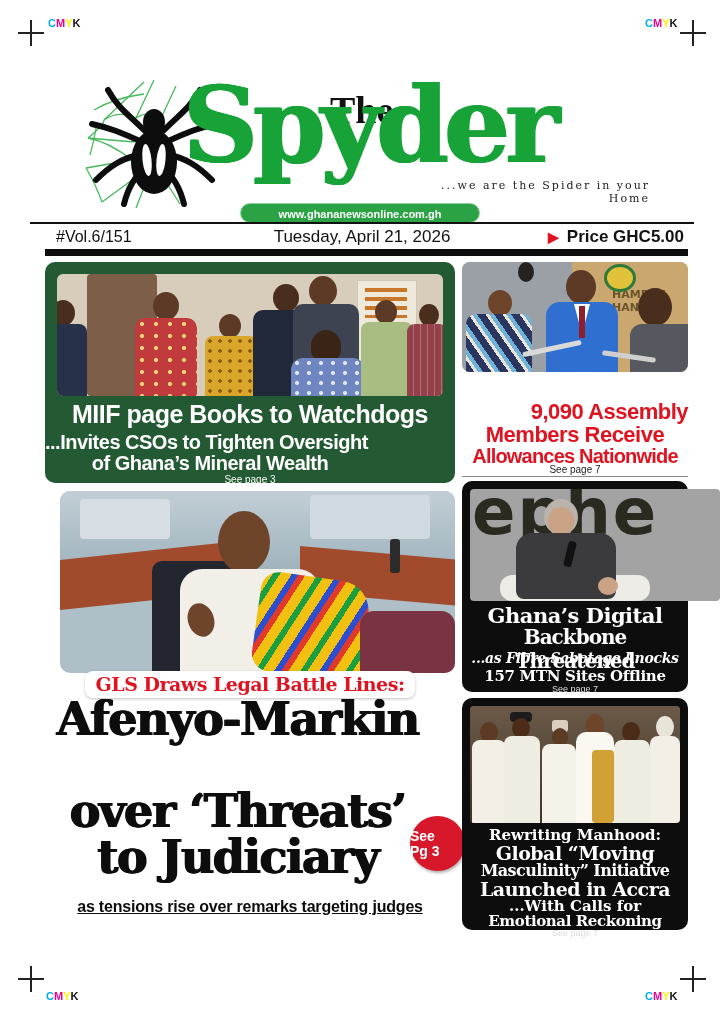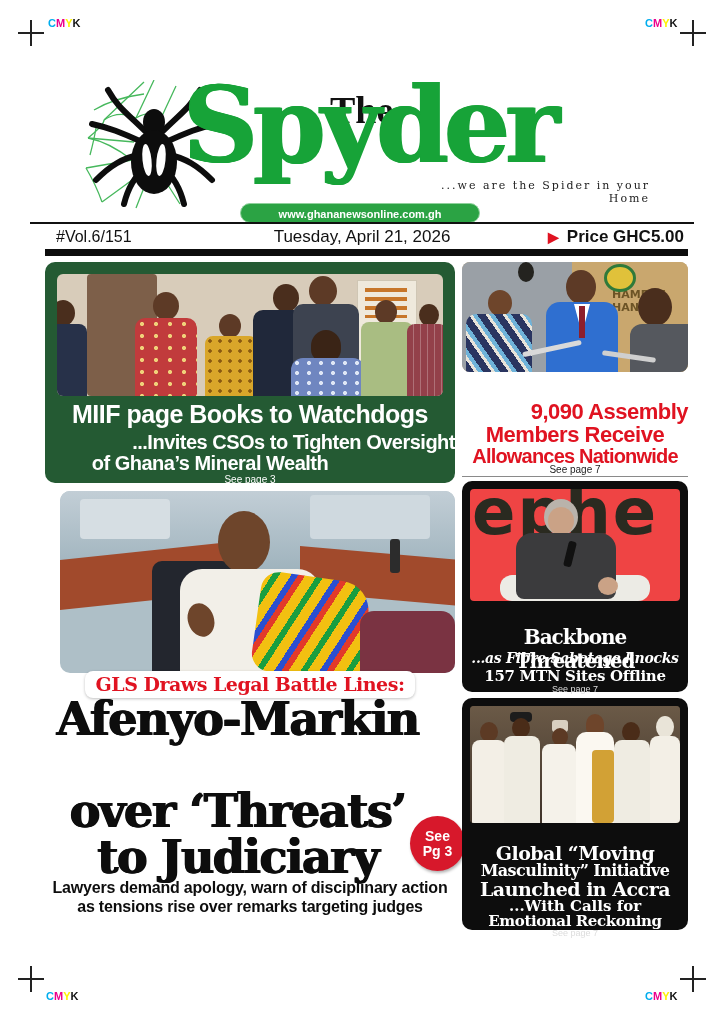--- a/index.html
+++ b/index.html
@@ -33,60 +33,60 @@
   .info-price{position:absolute;right:40px;top:227px;font-size:17px;font-weight:bold;color:#111;}
   .price-arrow{display:inline-block;margin-right:8px;color:#e01321;font-size:14px;}
   .rule-thick{position:absolute;left:45px;top:249px;width:643px;height:7px;background:#0d0d0d;}
   
   .green-card{position:absolute;left:45px;top:262px;width:410px;height:221px;background:#245a33;
               border-radius:10px;}
   .green-card .photo{position:absolute;left:12px;top:12px;width:386px;height:122px;border-radius:6px;
               overflow:hidden;background:#d8ccba;}
   .gc-headline{position:absolute;left:0;top:138px;width:410px;text-align:center;color:#fff;
               font-weight:bold;font-size:25px;letter-spacing:-0.5px;}
-  .gc-sub1{position:absolute;left:0;top:169px;width:410px;text-align:right;color:#fff;
+  .gc-sub1{position:absolute;left:0;top:169px;width:410px;text-align:left;color:#fff;
               font-weight:bold;font-size:20px;letter-spacing:-0.5px;}
   .gc-sub2{position:absolute;left:0;top:190px;width:330px;text-align:center;color:#fff;
               font-weight:bold;font-size:20px;letter-spacing:-0.5px;}
   .gc-page{position:absolute;left:0;top:212px;width:410px;text-align:center;color:#fff;font-size:10px;}
   
   .main-photo{position:absolute;left:60px;top:491px;width:395px;height:182px;border-radius:10px;
               overflow:hidden;background:#aebfc7;}
   .main-kicker{position:absolute;left:85px;top:671px;width:330px;height:27px;background:#fff;
               border-radius:8px;text-align:center;line-height:27px;color:#e01321;
               font-family:"DejaVu Serif",serif;font-weight:bold;font-size:19px;letter-spacing:-0.5px;
               box-shadow:0 1px 3px rgba(0,0,0,.25);}
   .main-hl{position:absolute;left:20px;width:435px;text-align:center;color:#0d0d0d;
               font-family:"DejaVu Serif",serif;font-weight:900;font-size:46px;line-height:46px;
               letter-spacing:-1.5px;text-shadow:1px 0 0 #0d0d0d,-0.5px 0 0 #0d0d0d;}
   .hl1{top:696px;} .hl2{top:742px;} .hl3{top:788px;} .hl4{top:834px;}
   .pg-badge{position:absolute;left:410px;top:816px;width:55px;height:55px;border-radius:50%;
               background:#d7182b;color:#fff;font-weight:bold;font-size:14px;line-height:15px;
-              text-align:center;display:flex;flex-direction:column;justify-content:center;
+              text-align:left;display:flex;flex-direction:column;justify-content:center;
               box-shadow:1px 2px 3px rgba(0,0,0,.3);}
   .main-sub{position:absolute;left:25px;width:450px;text-align:center;color:#0d0d0d;
               font-weight:bold;font-size:16px;letter-spacing:-0.2px;}
-  .msub1{top:879px;} .msub2{top:898px;}
+  .msub1{top:879px;} .msub2{top:898px;text-decoration:underline;}
   
   .r-photo1{position:absolute;left:462px;top:262px;width:226px;height:110px;border-radius:8px;
               overflow:hidden;background:#b9a27a;}
   .r-kicker{position:absolute;left:462px;top:377px;width:226px;text-align:center;color:#e01321;
               font-weight:bold;font-size:20px;letter-spacing:-0.5px;}
   .r-l1{position:absolute;left:462px;top:399px;width:226px;text-align:right;color:#e01321;
               font-weight:bold;font-size:22px;letter-spacing:-0.5px;}
   .r-l2{position:absolute;left:462px;top:422px;width:226px;text-align:center;color:#e01321;
               font-weight:bold;font-size:22px;letter-spacing:-0.5px;}
   .r-l3{position:absolute;left:462px;top:445px;width:226px;text-align:center;color:#e01321;
               font-weight:bold;font-size:20px;letter-spacing:-0.8px;}
   .r-page1{position:absolute;left:462px;top:464px;width:226px;text-align:center;color:#222;font-size:10px;}
   .r-divider{position:absolute;left:462px;top:476px;width:226px;height:1px;background:#8a8a8a;}
   .black-card{position:absolute;left:462px;width:226px;background:#0d0d0d;border-radius:10px;color:#fff;}
   .bc1{top:481px;height:211px;} .bc2{top:698px;height:232px;}
   .bc-photo{position:absolute;left:8px;top:8px;width:210px;border-radius:4px;overflow:hidden;}
-  .bc1 .bc-photo{height:112px;background:#ef4444;}
+  .bc1 .bc-photo{height:112px;background:#a3a3a3;padding-left:40px;}
   .bc2 .bc-photo{height:117px;background:#55442f;}
   .bc-serif{position:absolute;left:0;width:226px;text-align:center;color:#fff;
               font-family:"DejaVu Serif",serif;font-weight:bold;}
   .d-l1{top:122px;font-size:21px;letter-spacing:-0.5px;}
   .d-l2{top:144px;font-size:20px;letter-spacing:-1px;}
   .d-s1{top:169px;font-size:14px;letter-spacing:-0.3px;font-style:italic;}
   .d-s2{top:186px;font-size:15px;letter-spacing:-0.3px;}
   .d-pg{top:203px;font-size:9px;font-family:"Liberation Sans",sans-serif;font-weight:normal;color:#ddd;}
   .m-k {top:128px;font-size:15px;}
   .m-l1{top:144px;font-size:19px;letter-spacing:-0.5px;}
@@ -199,21 +199,20 @@
     <div class="shape head" style="left:330px;top:48px;width:10px;height:34px;background:#2c2c2c;border-radius:3px;"></div>
   </div>
   <div class="main-kicker">GLS Draws Legal Battle Lines:</div>
   <div class="main-hl hl1">Afenyo-Markin</div>
   <div class="main-hl hl3">over ‘Threats’</div>
   <div class="main-hl hl4">to Judiciary</div>
   <div class="pg-badge">
     <span>See</span>
     <span>Pg 3</span>
   </div>
-  <div class="main-sub msub1">Lawyers demand apology, warn of disciplinary action</div>
   <div class="main-sub msub2">as tensions rise over remarks targeting judges</div>
 
   <div class="r-photo1">
     <div class="shape" style="left:0;top:0;width:110px;height:110px;background:#9aa0a6;"></div>
     <div class="shape" style="left:110px;top:0;width:116px;height:110px;background:#c9a76e;"></div>
     <div class="photo-text" style="left:150px;top:26px;font-size:11px;color:#6d5426;line-height:13px;">HAMENT<br>HANA</div>
     <div class="shape head" style="left:142px;top:2px;width:26px;height:22px;background:#e0c13a;border:3px solid #2f7a3a;border-radius:50%;"></div>
     <div class="shape head" style="left:56px;top:0px;width:16px;height:20px;background:#24231f;"></div>
     <div class="shape head" style="left:26px;top:28px;width:24px;height:26px;background:#6e452b;"></div>
     <div class="shape" style="left:4px;top:52px;width:66px;height:58px;background:repeating-linear-gradient(55deg,#2a3560 0 7px,#e8e4da 7px 10px,#6fb3d9 10px 14px);border-radius:10px 10px 0 0;"></div>
@@ -235,20 +234,21 @@
   <div class="black-card bc1">
     <div class="bc-photo">
       <div class="photo-text" style="left:2px;top:-14px;font-size:64px;color:#2a2a20;letter-spacing:2px;">ephe</div>
       <div class="shape" style="left:30px;top:86px;width:150px;height:26px;background:#ecebe5;border-radius:12px;"></div>
       <div class="shape head" style="left:74px;top:10px;width:34px;height:36px;background:#b9b3ab;"></div>
       <div class="shape head" style="left:78px;top:18px;width:26px;height:28px;background:#caa286;"></div>
       <div class="shape" style="left:46px;top:44px;width:100px;height:66px;background:#3b3b3d;border-radius:16px 16px 8px 8px;"></div>
       <div class="shape" style="left:96px;top:52px;width:8px;height:26px;background:#111;border-radius:3px;transform:rotate(14deg);"></div>
       <div class="shape head" style="left:128px;top:88px;width:20px;height:18px;background:#caa286;"></div>
     </div>
+    <div class="bc-serif d-l1">Ghana’s Digital</div>
     <div class="bc-serif d-l2">Backbone Threatened</div>
     <div class="bc-serif d-s1">...as Fibre Sabotage knocks</div>
     <div class="bc-serif d-s2">157 MTN Sites Offline</div>
     <div class="bc-serif d-pg">See page 7</div>
   </div>
 
   <div class="black-card bc2">
     <div class="bc-photo">
       <div class="shape" style="left:0;top:0;width:210px;height:117px;background:linear-gradient(#6b5a47,#3f332a);"></div>
       <div class="shape head" style="left:10px;top:16px;width:18px;height:20px;background:#5c3a24;"></div>
@@ -260,20 +260,21 @@
       <div class="shape head" style="left:82px;top:22px;width:16px;height:18px;background:#5c3a24;"></div>
       <div class="shape" style="left:72px;top:38px;width:34px;height:79px;background:#f5f2ea;border-radius:8px 8px 0 0;"></div>
       <div class="shape head" style="left:116px;top:8px;width:18px;height:20px;background:#6e452b;border-radius:50% 50% 30% 30%;"></div>
       <div class="shape" style="left:106px;top:26px;width:38px;height:91px;background:#fbf8f1;border-radius:10px 10px 0 0;"></div>
       <div class="shape" style="left:122px;top:44px;width:22px;height:73px;background:#d2a135;border-radius:4px;"></div>
       <div class="shape head" style="left:152px;top:16px;width:18px;height:20px;background:#4a2c18;"></div>
       <div class="shape" style="left:144px;top:34px;width:36px;height:83px;background:#efece2;border-radius:8px 8px 0 0;"></div>
       <div class="shape head" style="left:186px;top:10px;width:18px;height:22px;background:#e9e4d8;border-radius:50%;"></div>
       <div class="shape" style="left:180px;top:30px;width:30px;height:87px;background:#f3efe6;border-radius:8px 8px 0 0;"></div>
     </div>
+    <div class="bc-serif m-k">Rewriting Manhood:</div>
     <div class="bc-serif m-l1">Global “Moving</div>
     <div class="bc-serif m-l2">Masculinity” Initiative</div>
     <div class="bc-serif m-l3">Launched in Accra</div>
     <div class="bc-serif m-s1">...With Calls for</div>
     <div class="bc-serif m-s2">Emotional Reckoning</div>
     <div class="bc-serif m-pg">See page 7</div>
   </div>
 
 </div>
 

